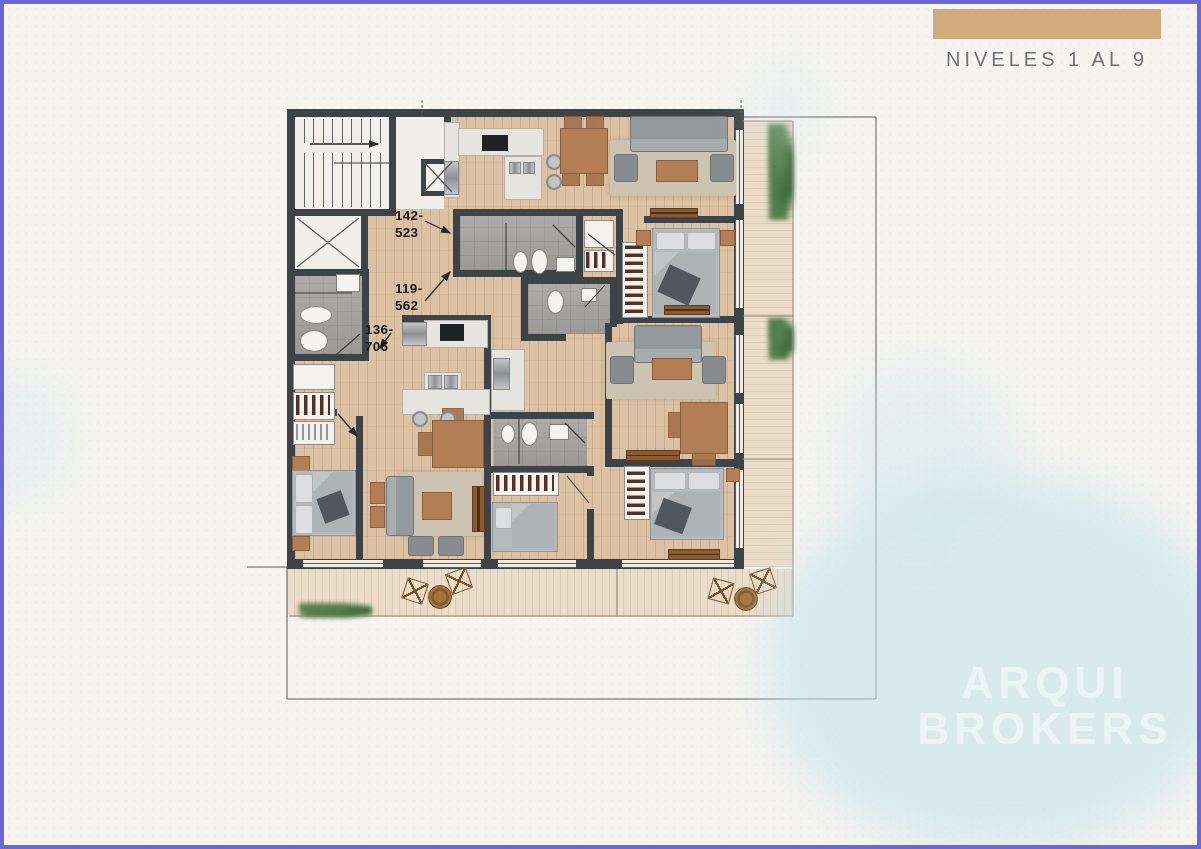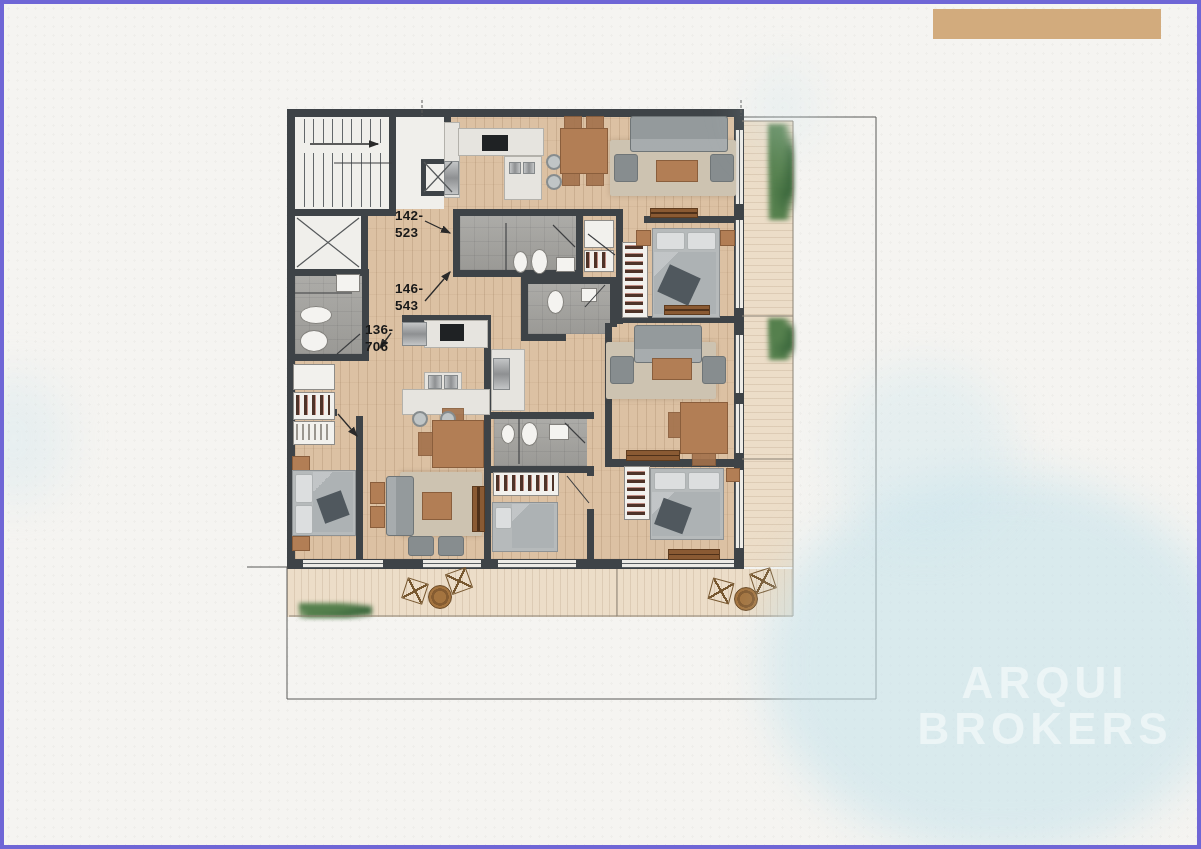--- a/index.html
+++ b/index.html
@@ -311,33 +311,34 @@
     <line class="edge" x1="738" y1="312" x2="789" y2="312"></line>
     <line class="edge" x1="738" y1="455" x2="789" y2="455"></line>
     <line class="edge" x1="738" y1="117" x2="789" y2="117"></line>
   </svg>
 
   <div class="unit-label" style="left:391px;top:203px">
     <div>142-</div>
     <div>523</div>
   </div>
   <div class="unit-label" style="left:391px;top:276px">
-    <div>146-</div>
-    <div>543</div>
+    <div>119-</div>
+    <div>562</div>
   </div>
   <div class="unit-label" style="left:361px;top:317px">
     <div>136-</div>
     <div>706</div>
   </div>
 
   <div class="wash" style="left:760px;top:470px;width:470px;height:380px;background:rgba(199,226,235,.6)"></div>
   <div class="wash" style="left:830px;top:360px;width:180px;height:180px;background:rgba(205,230,238,.4)"></div>
   <div class="wash" style="left:-45px;top:370px;width:110px;height:130px;background:rgba(205,230,238,.35)"></div>
   <div class="wash" style="left:745px;top:58px;width:70px;height:90px;background:rgba(210,232,238,.3)"></div>
 
   <div class="title-swatch" style="left: 929px; top: 5px; width: 228px; height: 30px; background-color: rgb(210, 171, 125);"></div>
+  <div class="title-text" style="left:905px;top:44px;width:276px">NIVELES 1 AL 9</div>
 
   <div class="watermark" style="left:895px;top:656px;width:292px">
     <div>ARQUI</div>
     <div>BROKERS</div>
   </div>
 
 </div>
 
 </body></html>

